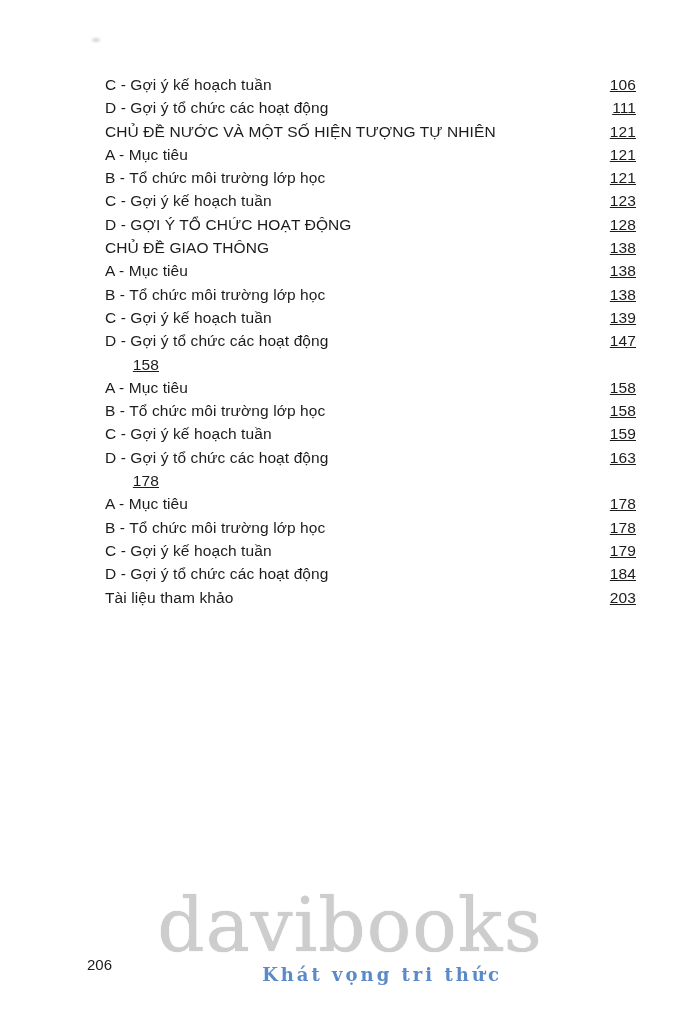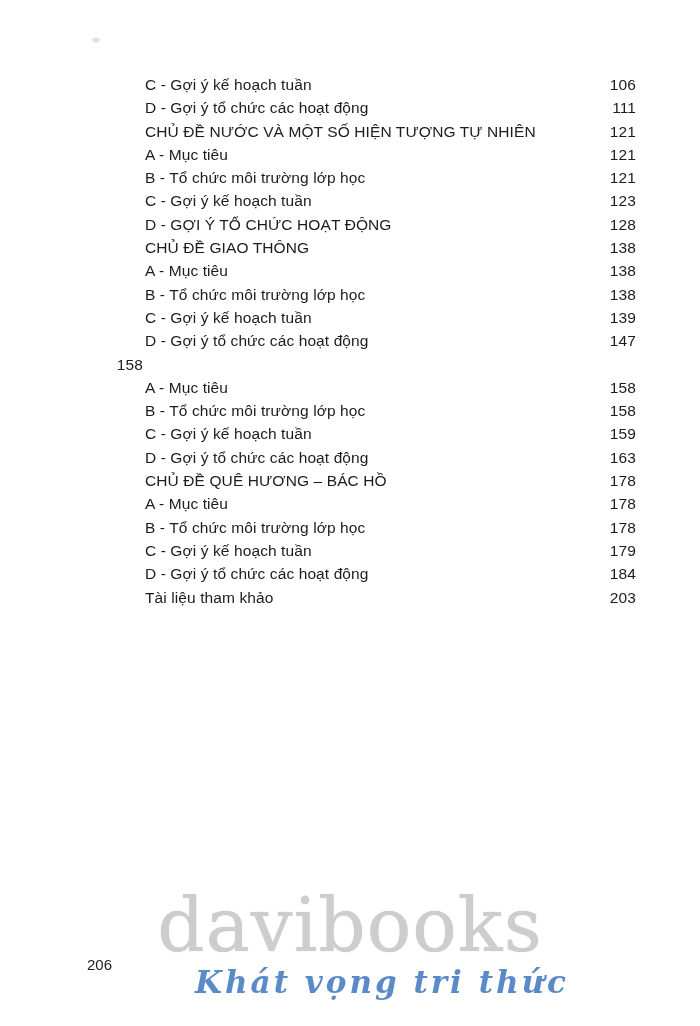--- a/index.html
+++ b/index.html
@@ -35,26 +35,26 @@
     display: flex;
     justify-content: space-between;
     align-items: baseline;
     height: 23.3px;
     font-size: 15.5px;
     letter-spacing: 0.1px;
     white-space: nowrap;
   }
   .toc-label {
     overflow: hidden;
-    margin-left: 40px;
   }
   .toc-page {
-    margin-left: 4px;
+    margin-left: 20px;
     text-align: right;
     min-width: 34px;
+    text-decoration: underline;
   }
   .watermark {
     position: absolute;
     left: 0;
     right: 0;
     top: 888px;
     text-align: center;
     pointer-events: none;
     user-select: none;
   }
@@ -65,24 +65,23 @@
     line-height: 1;
     color: #cdcdcd;
     letter-spacing: 1px;
     text-shadow: 0 0 1px #bdbdbd;
   }
   .watermark-tagline {
     margin-top: 2px;
     margin-left: 64px;
     font-family: "DejaVu Serif", serif;
     font-weight: bold;
-    font-size: 31px;
+    font-size: 18px;
     letter-spacing: 3px;
     color: #5b8ac9;
-    font-style: italic;
   }
   .folio {
     position: absolute;
     left: 87px;
     top: 956px;
     font-size: 15px;
     color: #1c1c1c;
     text-align: right;
   }
 </style>
@@ -170,21 +169,20 @@
     <span class="toc-label">C - Gợi ý kế hoạch tuần</span>
     <span class="toc-page">159</span>
   </div>
 
   <div class="toc-row">
     <span class="toc-label">D - Gợi ý tổ chức các hoạt động</span>
     <span class="toc-page">163</span>
   </div>
 
   <div class="toc-row">
-    <span class="toc-label">CHỦ ĐỀ QUÊ HƯƠNG – BÁC HỒ</span>
     <span class="toc-page">178</span>
   </div>
 
   <div class="toc-row">
     <span class="toc-label">A - Mục tiêu</span>
     <span class="toc-page">178</span>
   </div>
 
   <div class="toc-row">
     <span class="toc-label">B - Tổ chức môi trường lớp học</span>

